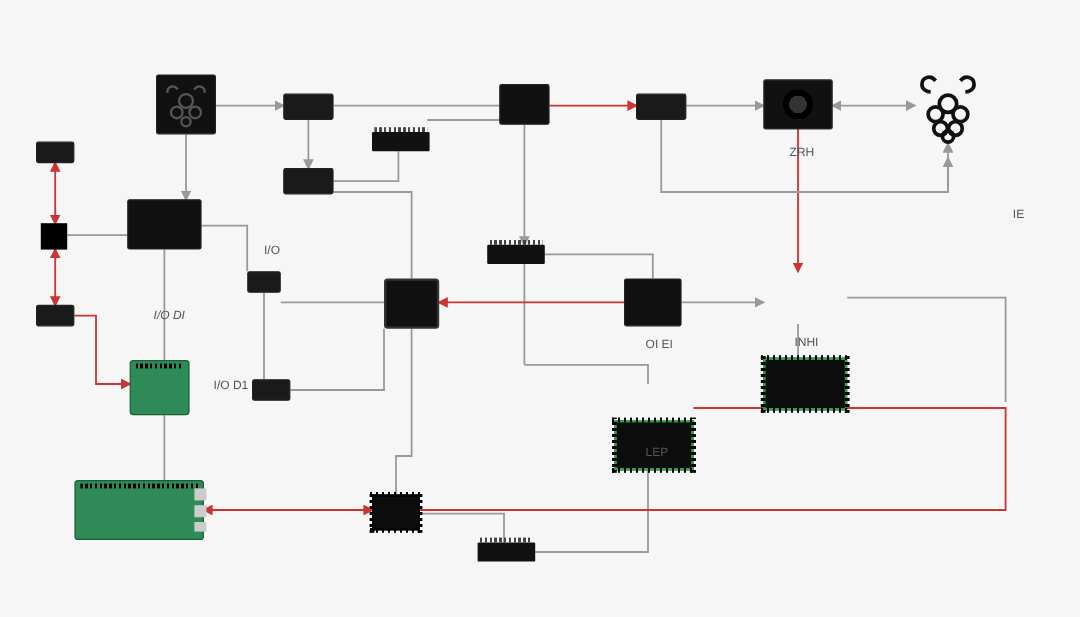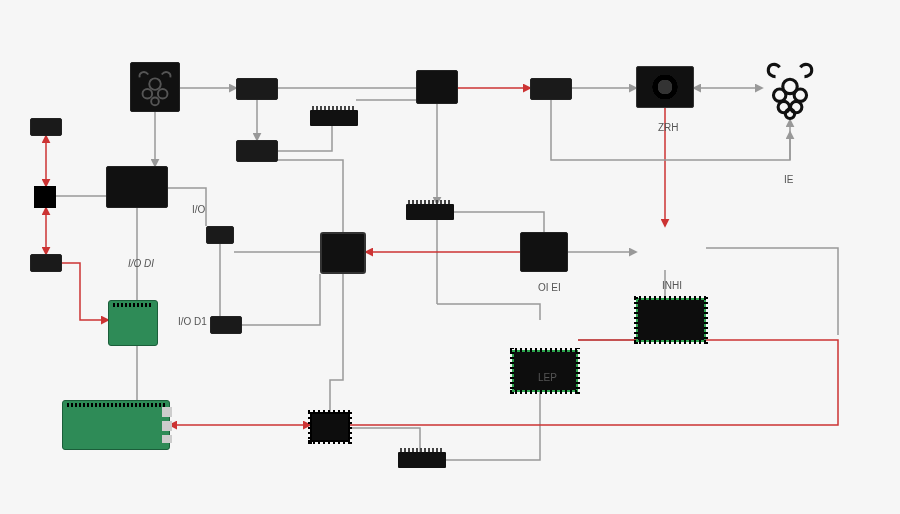--- a/index.html
+++ b/index.html
@@ -115,21 +115,21 @@
     <circle cx="70" cy="72" r="12"></circle>
     <circle cx="38" cy="95" r="11"></circle>
     <circle cx="62" cy="95" r="11"></circle>
     <circle cx="50" cy="108" r="9"></circle>
   </g>
 </svg></div>
       <div class="node pcb-dark mini" style="left: 30px; top: 118px; width: 32px; height: 18px;"></div>
       <div class="node tiny-black" style="left: 34px; top: 186px; width: 22px; height: 22px;"></div>
       <div class="node pcb-dark mini" style="left: 30px; top: 254px; width: 32px; height: 18px;"></div>
       <div class="node pcb-dark" style="left: 106px; top: 166px; width: 62px; height: 42px;"></div>
-      <span class="label" style="left: 192px; top: 204px;">I/O</span>
+      <span class="label" style="left: 220px; top: 204px;">I/O</span>
       <div class="node pcb-dark mini" style="left: 206px; top: 226px; width: 28px; height: 18px;"></div>
       <span class="label" style="left: 128px; top: 258px; font-style: italic;">I/O DI</span>
       <div class="node rpi-green" style="left: 108px; top: 300px; width: 50px; height: 46px;"></div>
       <span class="label" style="left: 178px; top: 316px;">I/O D1</span>
       <div class="node pcb-dark mini" style="left: 210px; top: 316px; width: 32px; height: 18px;"></div>
       <div class="node sensor" style="left: 320px; top: 232px; width: 46px; height: 42px;"></div>
       <div class="node bar" style="left: 406px; top: 204px; width: 48px; height: 16px;"></div>
       <div class="node rpi-board" style="left: 62px; top: 400px; width: 108px; height: 50px;">
         <div class="ports"></div>
       </div>
@@ -141,16 +141,16 @@
         <div class="teeth"></div>
       </div>
       <span class="label" style="left: 538px; top: 372px; text-align: right;">LEP</span>
       <div class="node pcb-dark" style="left: 520px; top: 232px; width: 48px; height: 40px;"></div>
       <span class="label" style="left: 538px; top: 282px;">OI EI</span>
       <div class="node chip-green" style="left: 636px; top: 226px; width: 70px; height: 44px;">
         <div class="teeth"></div>
       </div>
       <span class="label" style="left: 662px; top: 280px;">INHI</span>
       <span class="label" style="left: 658px; top: 122px;">ZRH</span>
-      <span class="label" style="left: 784px; top: 174px;">IE</span>
+      <span class="label" style="left: 844px; top: 174px;">IE</span>
     </div>
 
 </div>
 
 </body></html>

